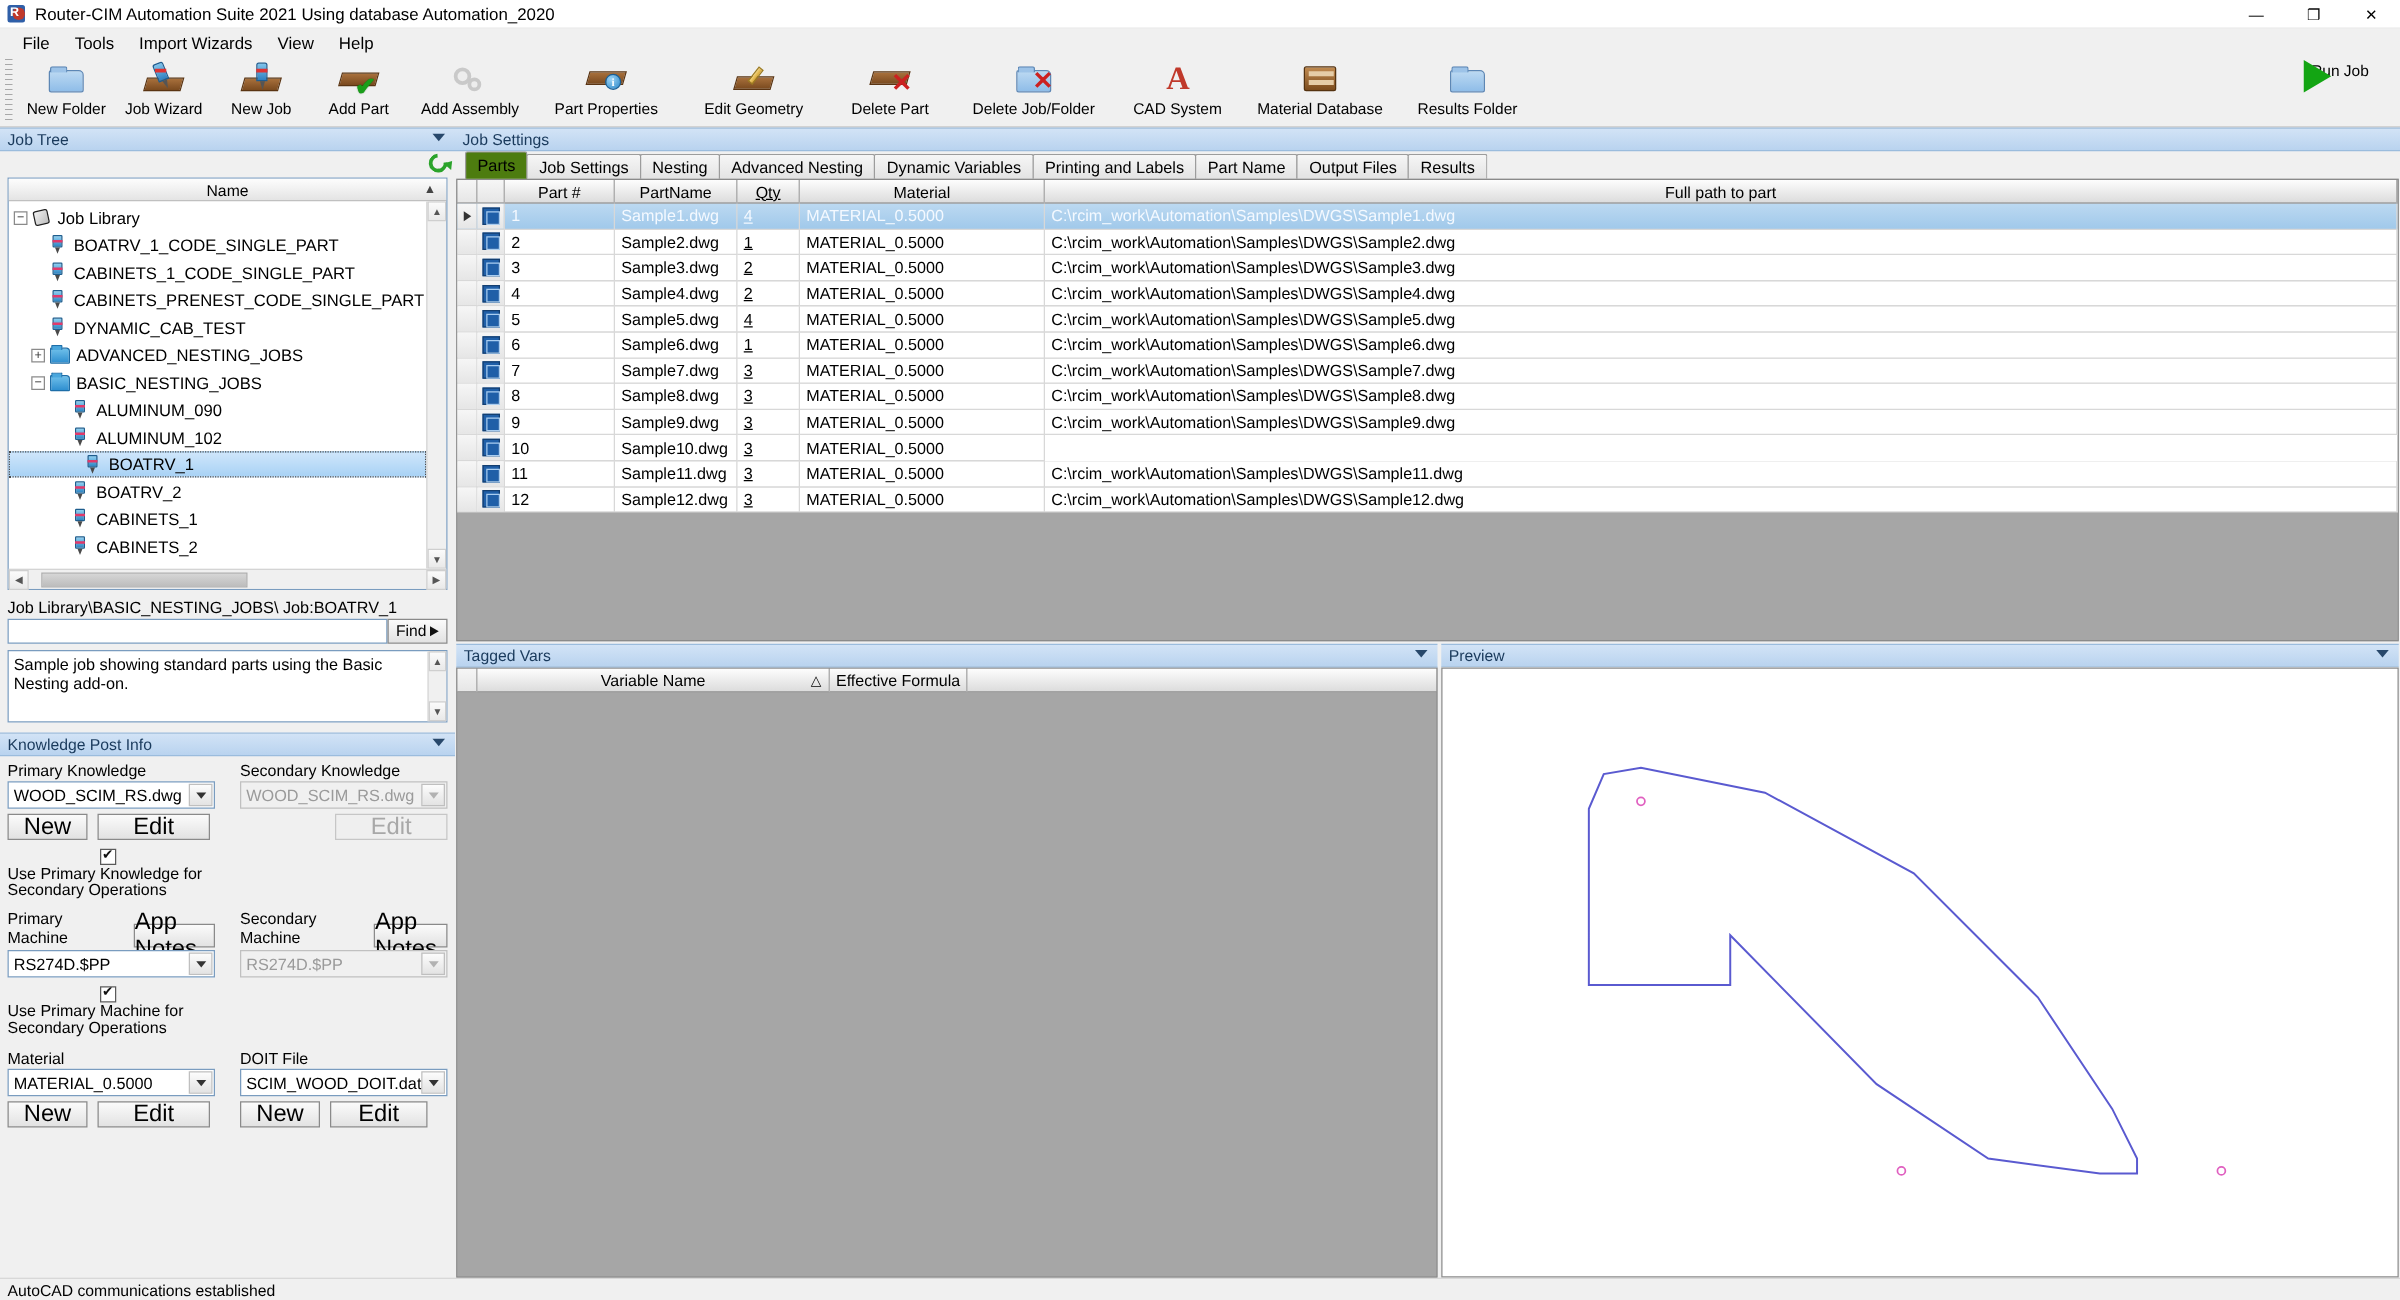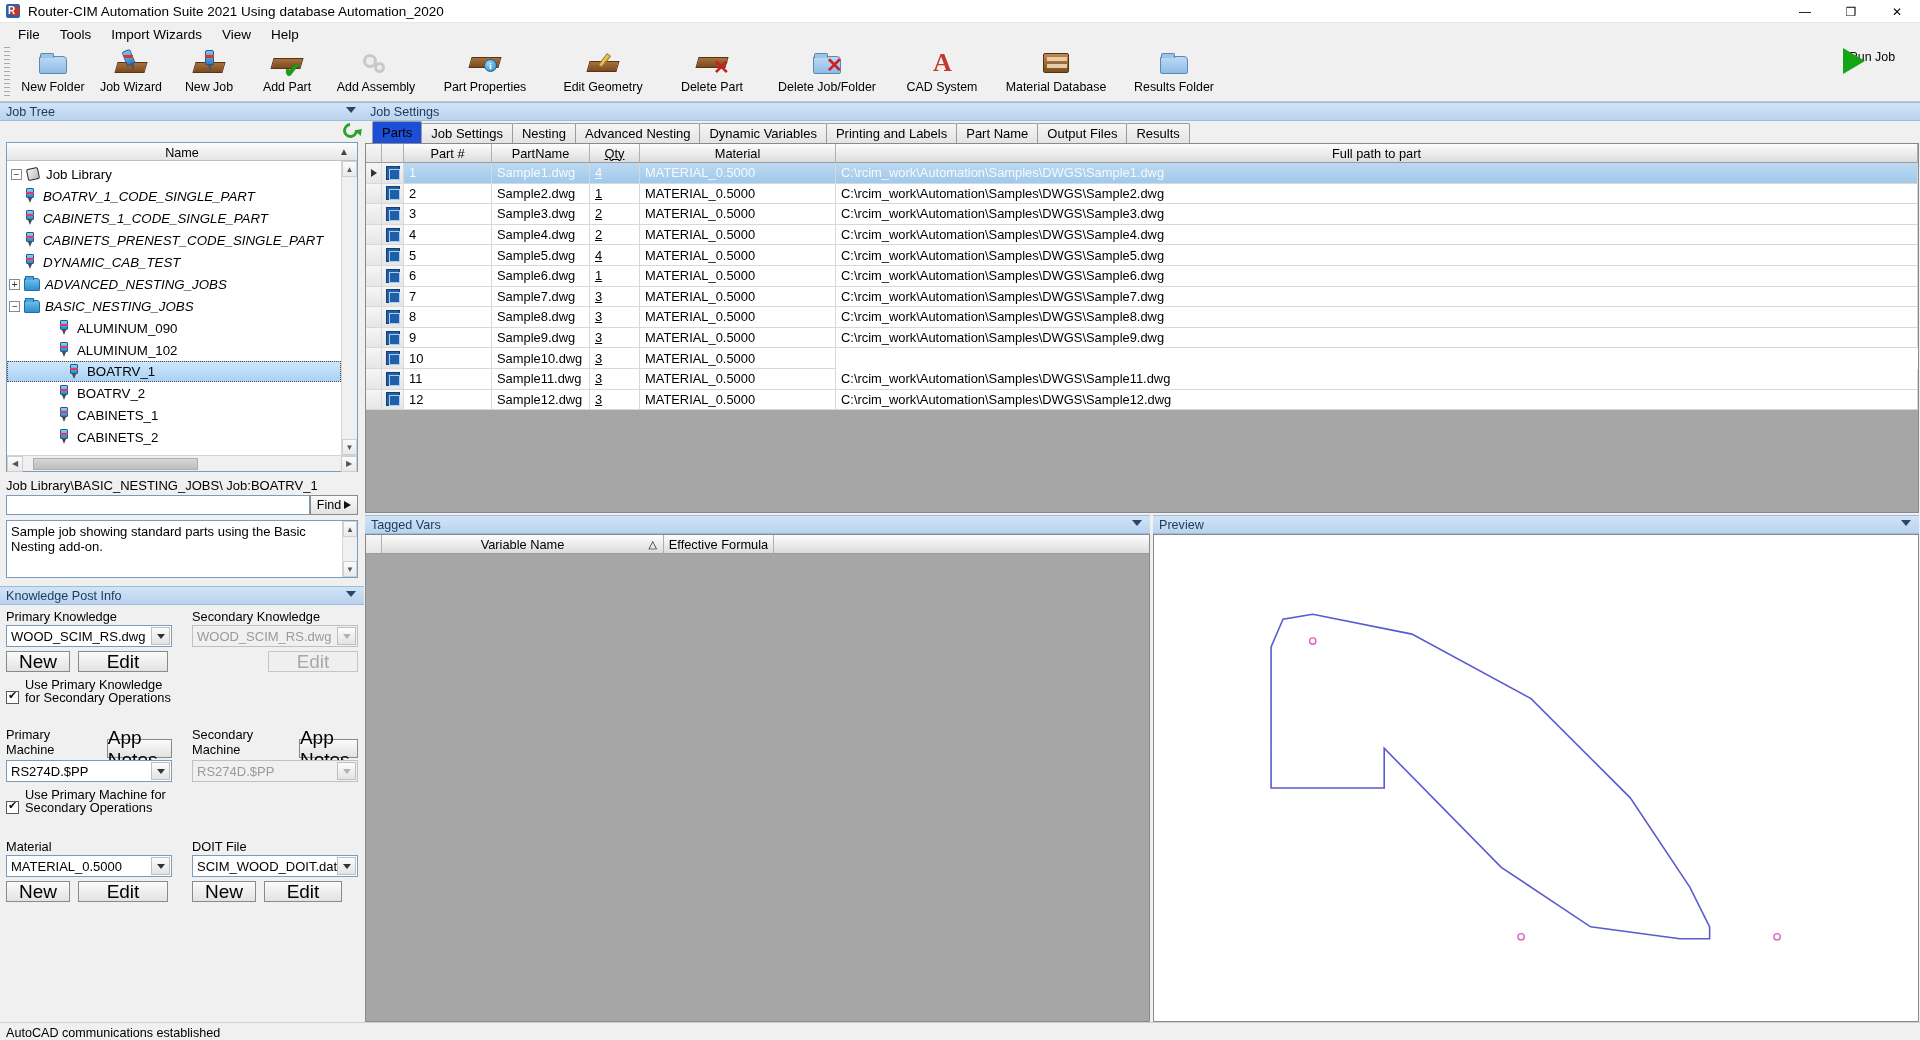--- a/index.html
+++ b/index.html
@@ -269,21 +269,21 @@
     background:linear-gradient(#8fd0f2,#2e86c4);border:1px solid #1d5d8d;border-radius:1px;
   }
   .ico-part .stripe {
     position:absolute;left:2px;top:4px;width:8px;height:2px;background:#e0396a;
   }
   .ico-part .tip {
     position:absolute;left:4px;top:10px;width:0;height:0;
     border-left:2.5px solid transparent;border-right:2.5px solid transparent;
     border-top:5px solid #4a4a4a;
   }
-  .indent1 { padding-left: 2px; font-style: italic; }
+  .indent1 { padding-left: 18px; }
   .indent2 { padding-left: 36px; }
 
   #tree-vscroll {
     width:16px; background:#f0f0f0; border-left:1px solid #d4d4d4;
     display:flex;flex-direction:column;justify-content:space-between;
   }
   .sc-btn {
     height:16px;display:flex;align-items:center;justify-content:center;
     background:linear-gradient(#fbfbfb,#e9e9e9);border:1px solid #cfcfcf;font-size:8px;color:#555;
   }
@@ -340,21 +340,21 @@
     border-top:5px solid #333; font-style:normal;
   }
   .combo.dis .arrowbox i { border-top-color:#b2b2b2; }
   .btn {
     height:21px; border:1px solid #8a8a8a;
     background:linear-gradient(#fbfbfb,#e2e2e2);
     display:flex;align-items:center;justify-content:center;
     font-size:19px;
   }
   .btn.dis { color:#a8a8a8; border-color:#c6c6c6; background:#efefef; }
-  .chkrow { display:flex; align-items:flex-end; margin-top:6px; }
+  .chkrow { display:flex; align-items:center; margin-top:6px;flex-direction:column; }
   .chk {
     width:13px;height:13px;border:1px solid #5a5a5a;background:#fff;flex:none;
     margin-right:6px; margin-top:1px; position:relative;
   }
   .chk:after {
     content:"✔"; position:absolute; left:1px; top:-3px; font-size:11px; color:#111;
   }
   .chklabel { font-size:12.8px; line-height:13px; }
 
   .colL { position:absolute; left:6px; width:166px; }
@@ -367,21 +367,21 @@
     background:#f0f0f0; padding-left:8px;
   }
   .tab {
     height:20px; padding:0 9px; display:flex; align-items:center;
     border:1px solid #9c9c9c; border-bottom:none;
     background: linear-gradient(#f6f6f6,#e3e3e3);
     font-size:13px; margin-right:-1px;
     border-radius: 2px 2px 0 0;
   }
   .tab.active {
-    background:#1d4ed8; height:22px; font-weight:normal;
+    background:#4d7c0f; height:22px; font-weight:normal;
     border-color:#9c9c9c; z-index:2;margin-top:40px;
   }
 
   #grid {
     flex: none; height: 370px;
     margin: 0 1px 0 1px;
     border:1px solid #8a8a8a; background:#a6a6a6;
     display:flex; flex-direction:column;
   }
   .gridhead { display:flex; height:19px; }

